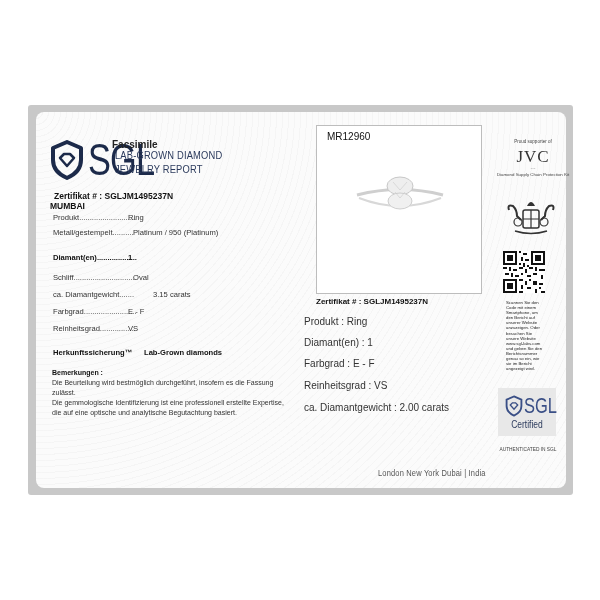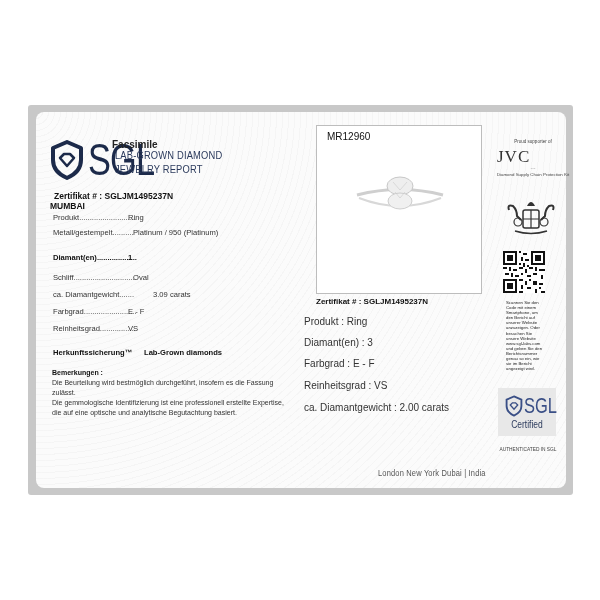--- a/index.html
+++ b/index.html
@@ -24,21 +24,21 @@
   .remarks{left:52px;top:368px;width:240px;font-size:7px;line-height:10px;color:#333;}
   .remarks .head{font-weight:bold;color:#111;}
   
   .imgbox{left:316px;top:125px;width:164px;height:167px;border:1px solid #bdbdbd;background:#fff;}
   .mr{left:327px;top:131px;font-size:10px;color:#111;}
   .ring{left:355px;top:168px;}
   .c-cert{left:316px;top:297px;font-size:8px;font-weight:bold;color:#111;}
   .c-row{left:304px;font-size:10px;color:#333;}
   
   .proud{left:497px;top:139px;width:72px;text-align:center;font-size:4.5px;color:#444;}
-  .jvc{left:497px;top:147px;width:72px;text-align:left;font-family:"Liberation Serif",serif;font-size:17px;color:#333;letter-spacing:1px;}
+  .jvc{left:497px;top:147px;width:72px;text-align:center;font-family:"Liberation Serif",serif;font-size:17px;color:#333;letter-spacing:1px;}
   .jvc-sub{left:497px;top:166px;width:72px;text-align:center;font-size:3px;color:#777;}
   .dscp{left:492px;top:172px;width:82px;text-align:center;font-size:4.4px;color:#444;}
   .crest{left:505px;top:198px;}
   .qr{left:503px;top:251px;}
   .qr-text{left:506px;top:300px;width:40px;font-size:4.3px;line-height:5.1px;color:#222;}
   .badge{left:498px;top:388px;width:58px;height:48px;background:#e8e8e8;}
   .badge-sgl{left:505px;top:393px;}
   .badge-cert{left:498px;top:419px;width:58px;text-align:center;font-size:10px;color:#2b3a5c;transform:scaleX(0.85);}
   .auth{left:491px;top:447px;width:74px;text-align:center;font-size:4.8px;color:#444;}
   .footer{left:378px;top:468px;font-size:8.5px;color:#555;letter-spacing:0.2px;transform:scaleX(0.88);transform-origin:left top;}
@@ -70,21 +70,21 @@
 <div class="abs row" style="top:228px">
   <span class="lbl" style="width:80px">Metall/gestempelt..........</span><span>Platinum / 950 (Platinum)</span>
 </div>
 <div class="abs row bold" style="top:253px">
   <span class="lbl" style="width:75px">Diamant(en)...................</span><span>1</span>
 </div>
 <div class="abs row" style="top:273px">
   <span class="lbl" style="width:80px">Schliff..............................</span><span>Oval</span>
 </div>
 <div class="abs row" style="top:290px">
-  <span class="lbl" style="width:100px">ca. Diamantgewicht.......</span><span>3.09 carats</span>
+  <span class="lbl" style="width:100px">ca. Diamantgewicht.......</span><span>3.15 carats</span>
 </div>
 <div class="abs row" style="top:307px">
   <span class="lbl" style="width:75px">Farbgrad.........................</span><span>E - F</span>
 </div>
 <div class="abs row" style="top:324px">
   <span class="lbl" style="width:75px">Reinheitsgrad.................</span><span>VS</span>
 </div>
 <div class="abs row bold" style="top:348px">
   <span class="lbl" style="width:91px">Herkunftssicherung™</span><span>Lab-Grown diamonds</span>
 </div>
@@ -101,21 +101,21 @@
   <svg width="90" height="50" viewBox="0 0 90 50">
     <path d="M2 27 Q45 16 88 27" fill="none" stroke="#cfcfcf" stroke-width="3"></path>
     <path d="M4 30 Q45 46 86 30" fill="none" stroke="#d8d8d8" stroke-width="2"></path>
     <ellipse cx="45" cy="18" rx="13" ry="9" fill="#eeeeee" stroke="#bbbbbb" stroke-width="0.8"></ellipse>
     <ellipse cx="45" cy="33" rx="12" ry="8" fill="#f0f0f0" stroke="#c4c4c4" stroke-width="0.8"></ellipse>
     <path d="M38 14 L45 22 L52 14 M40 24 L45 30 L50 24" stroke="#cacaca" stroke-width="0.6" fill="none"></path>
   </svg>
 </div>
 <div class="abs c-cert">Zertifikat # : SGLJM1495237N</div>
 <div class="abs c-row" style="top:316px">Produkt : Ring</div>
-<div class="abs c-row" style="top:337px">Diamant(en) : 3</div>
+<div class="abs c-row" style="top:337px">Diamant(en) : 1</div>
 <div class="abs c-row" style="top:358px">Farbgrad : E - F</div>
 <div class="abs c-row" style="top:380px">Reinheitsgrad : VS</div>
 <div class="abs c-row" style="top:402px">ca. Diamantgewicht : 2.00 carats</div>
 
 <div class="abs proud">Proud supporter of</div>
 <div class="abs jvc">JVC</div>
 <div class="abs jvc-sub">- - -</div>
 <div class="abs dscp">Diamond Supply Chain Protection Kit</div>
 <div class="abs crest">
   <svg width="52" height="40" viewBox="0 0 52 40">

